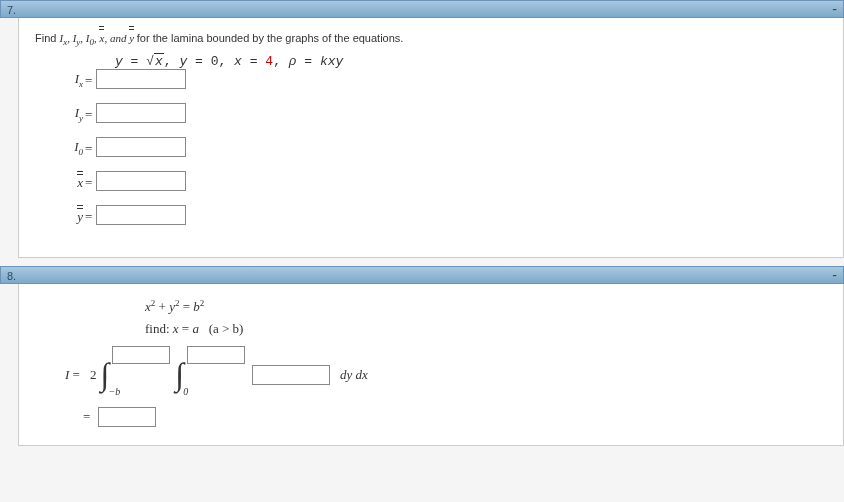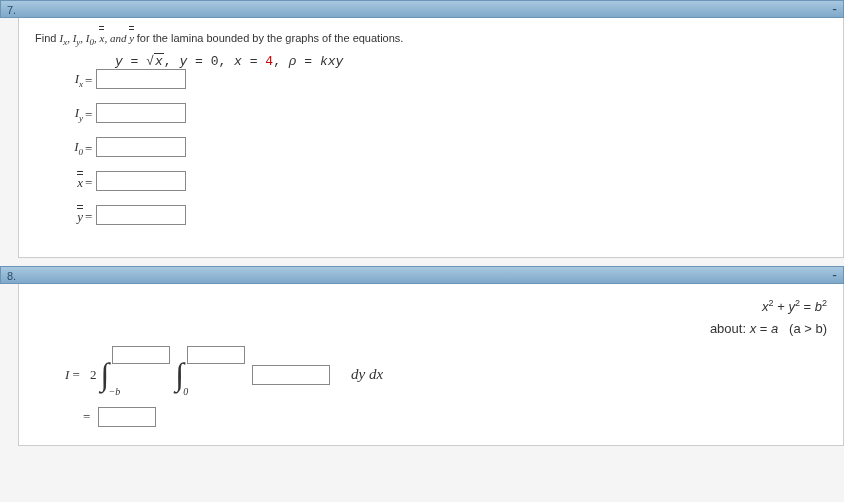--- a/index.html
+++ b/index.html
@@ -78,26 +78,25 @@
       width: 58px;
     }
     .sub { font-size: 9px; vertical-align: sub; font-style: italic; }
     .sup { font-size: 9px; vertical-align: super; }
     .dbl-over { position: relative; display: inline-block; }
     .dbl-over::before { content:""; position:absolute; left:0; right:0; top:-1px; border-top:1px solid #333; }
     .dbl-over::after { content:""; position:absolute; left:0; right:0; top:-4px; border-top:1px solid #333; }
     
     .eq-block {
       margin-left: 110px;
-      font-family: Liberation Sans, sans-serif;
+      font-family: Liberation Serif, serif;
       font-style: italic;
       font-size: 13px;
       line-height: 1.7;
       margin-bottom: 16px;
-      text-align: right;
     }
     .eq-block .row { white-space: nowrap; }
     .normal { font-style: normal; }
     
     .integral-row {
       display: flex;
       align-items: center;
       margin-left: 30px;
       margin-bottom: 14px;
     }
@@ -127,22 +126,22 @@
       position: absolute;
       bottom: -4px;
       left: 10px;
       white-space: nowrap;
     }
     .int-upper-box { border:1px solid #888; height:18px; width:58px; padding:0 2px; font-size:11px;}
     .coef2 { font-family:'Times New Roman',serif; font-size:13px; margin-right:2px;}
     .dydx {
       font-family: 'Times New Roman', serif;
       font-style: italic;
-      font-size: 15px;
-      margin-left: 21px;
+      font-size: 13px;
+      margin-left: 10px;
     }
     .result-row {
       display:flex;
       align-items:center;
       margin-left: 48px;
     }
     .sqrt { position: relative; }
     .sqrt::before { content:"√"; font-style: normal; }
     .sqrt-arg { border-top:1px solid #333; padding:0 1px; }
   </style>
@@ -205,21 +204,21 @@
     <span>8.</span>
     <span class="minimize">-</span>
   </div>
   <div class="question-body">
 
     <div class="eq-block">
       <div class="row">
         <span>x</span><span class="sup normal">2</span><span class="normal"> + </span><span>y</span><span class="sup normal">2</span><span class="normal"> = </span><span>b</span><span class="sup normal">2</span>
       </div>
       <div class="row">
-        <span class="normal">about: </span><span>x</span><span class="normal"> = </span><span>a</span>&nbsp;&nbsp;&nbsp;<span class="normal">(a &gt; b)</span>
+        <span class="normal">find: </span><span>x</span><span class="normal"> = </span><span>a</span>&nbsp;&nbsp;&nbsp;<span class="normal">(a &gt; b)</span>
       </div>
     </div>
 
     <div class="integral-row">
       <span class="integral-label"><span>I</span> <span class="normal">=</span></span>
       <span class="coef2">2</span>
       <span class="int-wrap">
         <span class="big-int">∫</span>
         <span class="int-upper"><input class="int-upper-box" style=""></span>
         <span class="int-lower">−b</span>

